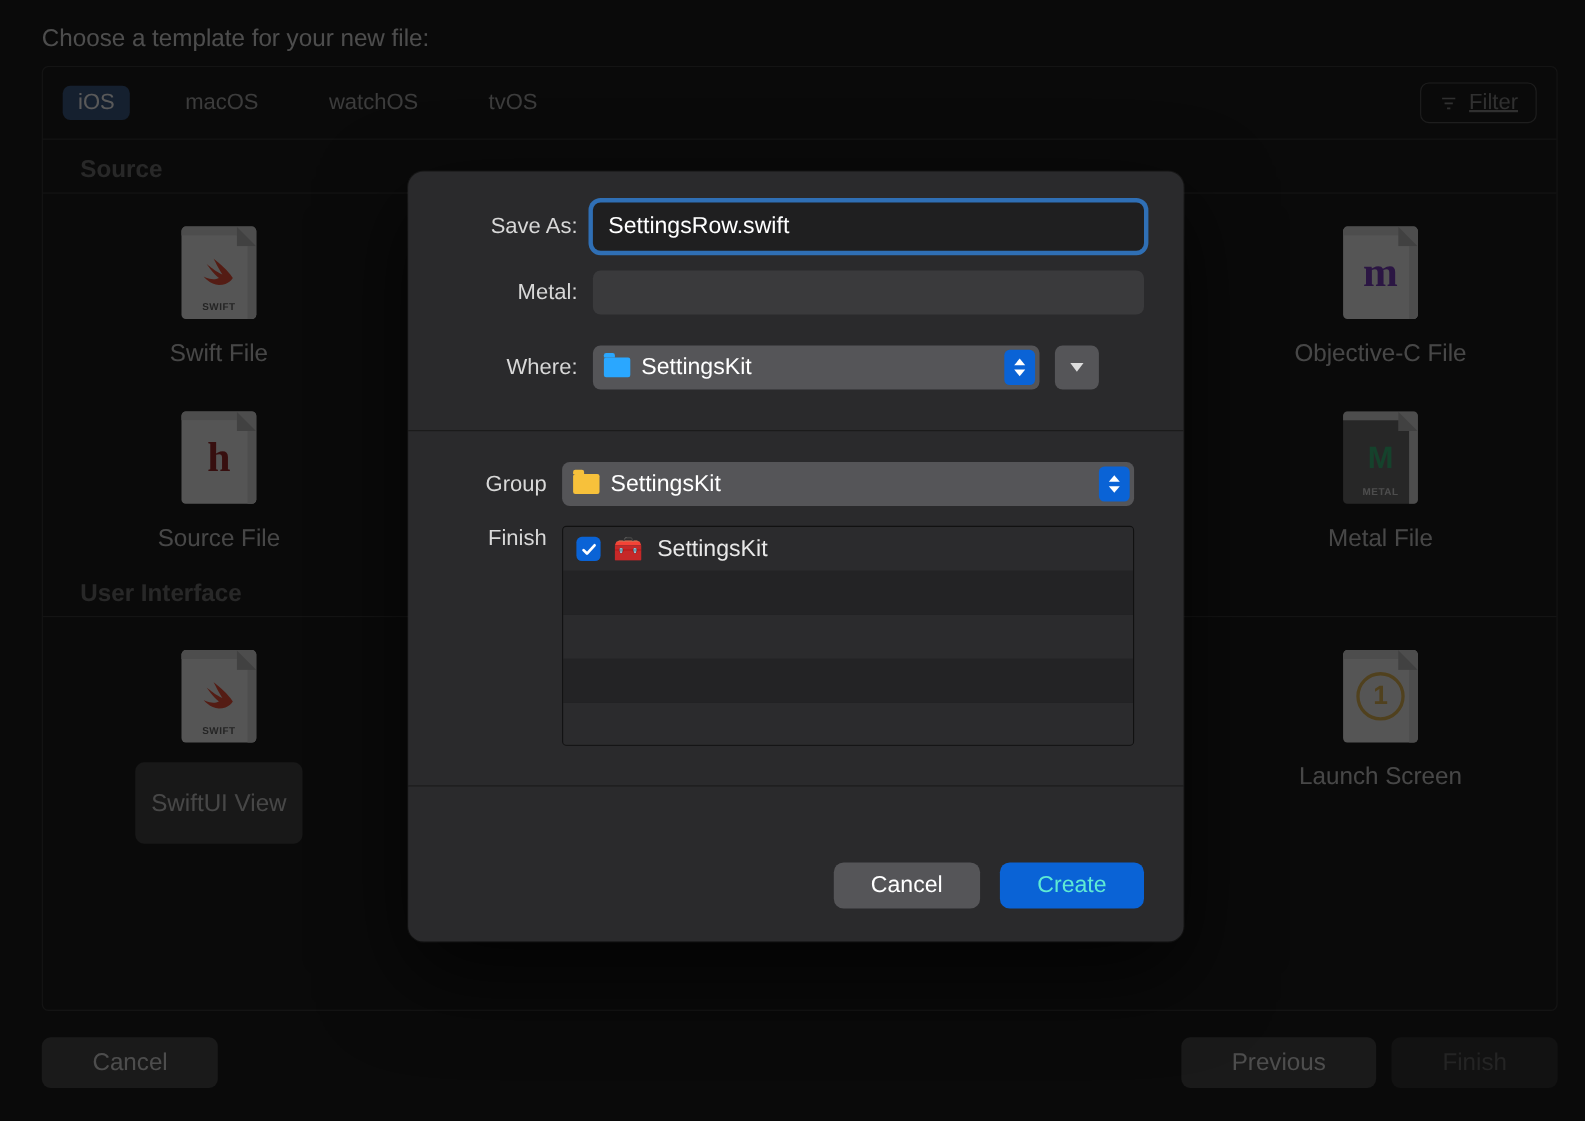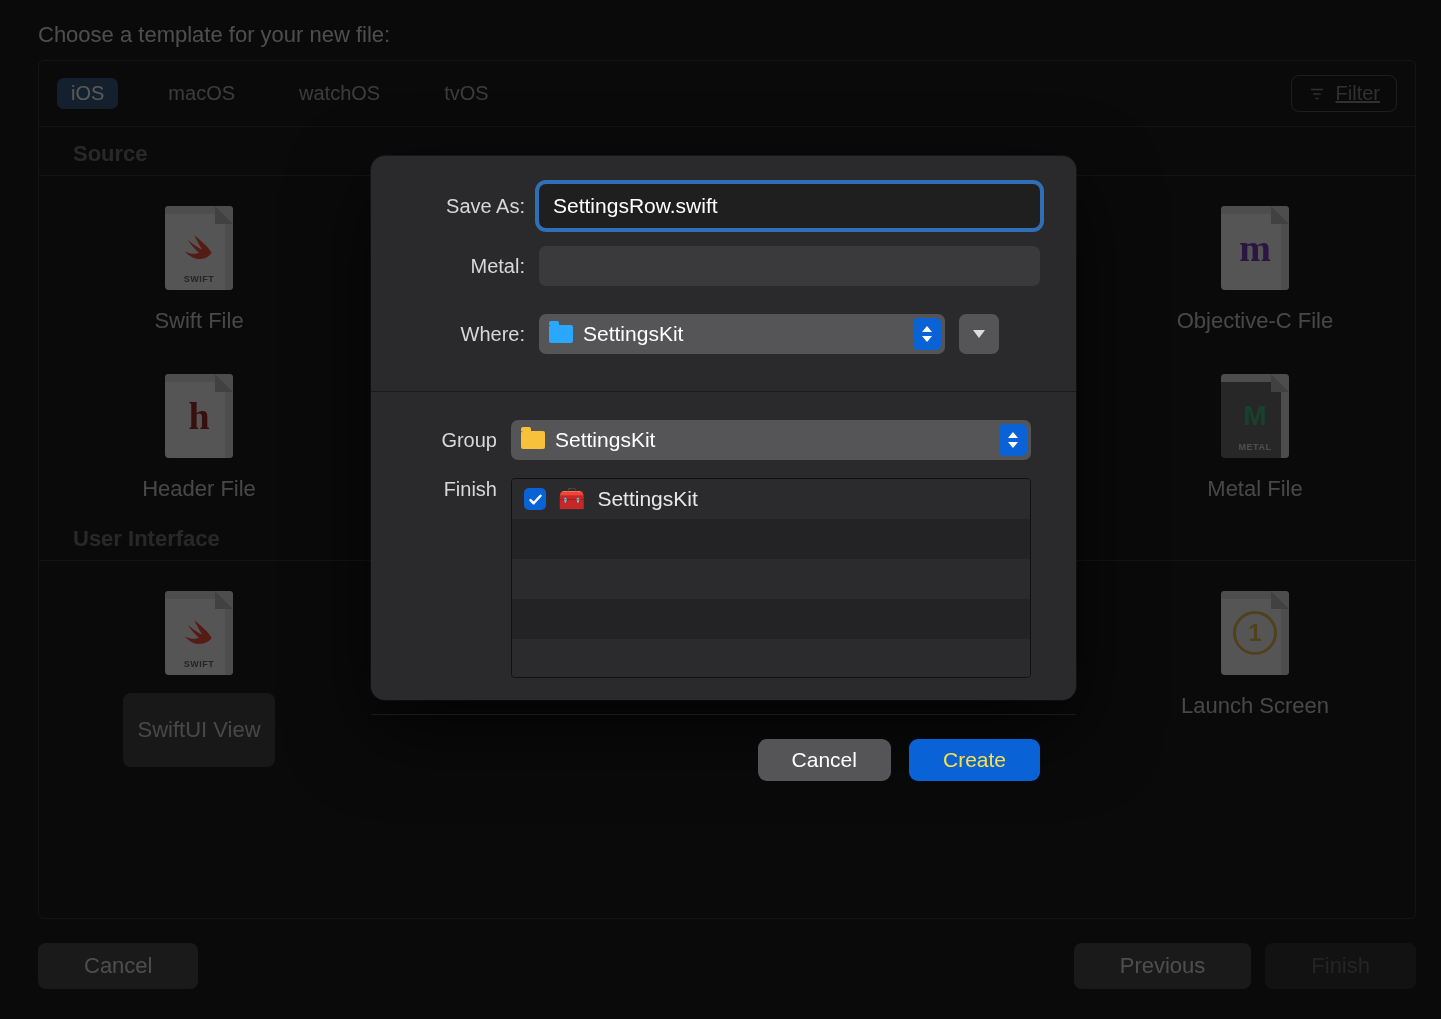--- a/index.html
+++ b/index.html
@@ -86,21 +86,21 @@
     font-size:22px; color:#ddd; background:#4a4a4a;
     padding:10px 46px; border-radius:8px;
   }
   .bg-btn.disabled { background:#333; color:#666; }
   .bg-footer .spacer { flex:1; }
 
   
   .sheet {
     position:absolute;
     left: 371px; top: 156px;
-    width: 705px; height: 544px;
+    width: 705px; height: 700px;
     background: #2a2a2c;
     border-radius: 14px;
     box-shadow: 0 30px 80px rgba(0,0,0,0.7), 0 0 0 1px rgba(255,255,255,0.06);
     display:flex; flex-direction:column;
   }
 
   .sheet-top { padding: 28px 36px 24px 0; }
   .sheet-mid { border-top:1px solid #1a1a1a; border-bottom:1px solid #1a1a1a; padding: 28px 36px 18px 0; flex:0; }
   .sheet-bottom { flex:1; display:flex; align-items:flex-end; justify-content:flex-end; padding: 24px 36px 30px; gap:18px; }
 
@@ -174,21 +174,21 @@
   .chk svg { width:15px; height:15px; }
 
   .briefcase { font-size:22px; }
 
   .btn {
     height:42px; padding:0 34px; border-radius:9px;
     font-size:21px; display:flex; align-items:center; justify-content:center;
     border:none; cursor:pointer;
   }
   .btn.secondary { background:#555558; color:#fff; }
-  .btn.primary   { background:#0a63d6; color:#fde047; }
+  .btn.primary   { background:#0a63d6; color:#5eead4; }
 </style>
 </head>
 <body>
 
 <div class="backdrop">
   <div class="bg-title">Choose a template for your new file:</div>
 
   <div class="bg-frame">
     <div class="bg-tabbar">
       <div class="bg-tab active">iOS</div>
@@ -224,21 +224,21 @@
           </div>
         <span class="label">Objective-C File</span>
       </div>
     </div>
 
     <div class="bg-grid">
       <div class="bg-cell">
         <div class="file-icon h">
             <span class="glyph">h</span>
           </div>
-        <span class="label">Header File</span>
+        <span class="label">Source File</span>
       </div>
       <div class="bg-cell" style="visibility:hidden"></div>
       <div class="bg-cell">
         <div class="file-icon metal">
             <span class="glyph" style="font-size:28px">M</span>
             <span class="tag">METAL</span>
           </div>
         <span class="label">Metal File</span>
       </div>
     </div>

